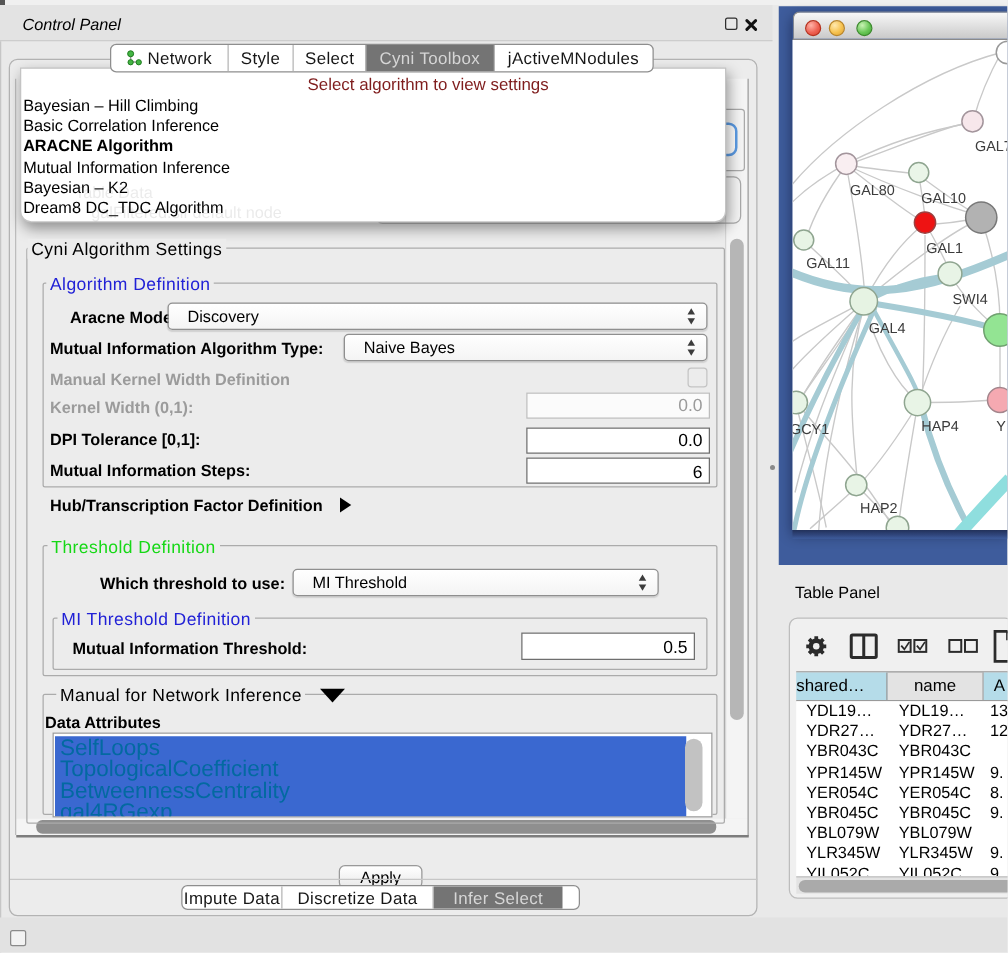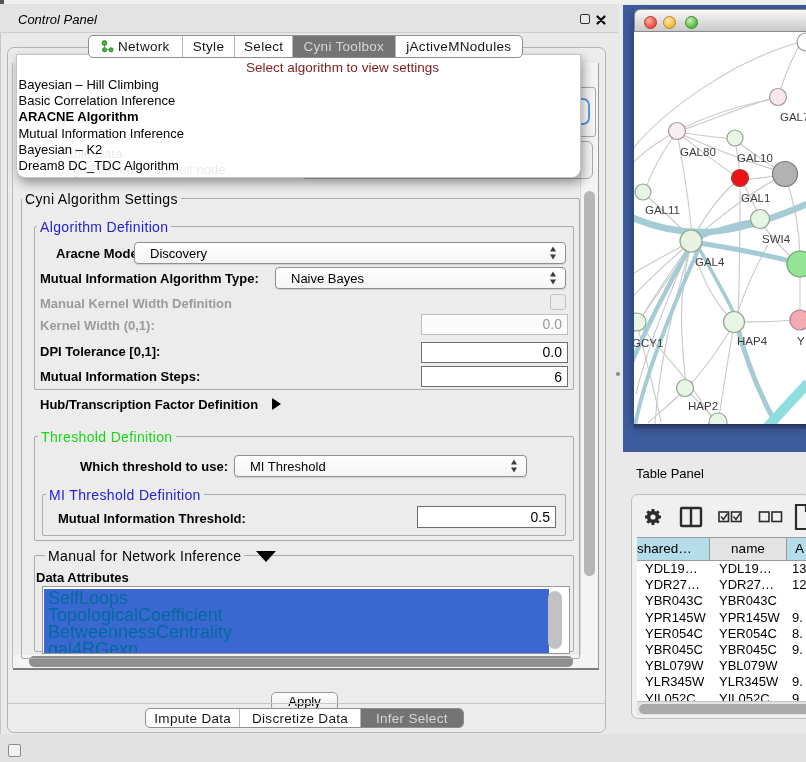--- a/index.html
+++ b/index.html
@@ -140,21 +140,21 @@
     <div style="position:absolute;left:1px;top:2px;width:505px;height:68px;background:#3a68d0;"></div>
     <div style="position:absolute;left:5px;top:3px;font-size:18px;color:#0369a1;line-height:17px;white-space:nowrap;">SelfLoops<br>TopologicalCoefficient<br>BetweennessCentrality<br>gal4RGexp</div>
     <div style="position:absolute;left:505px;top:4px;width:14px;height:58px;background:#c2c2c2;border-radius:7px;"></div>
   </div>
 </div>
 
 <div id="panelbottom">
   <div class="abs" style="left:271px;top:676px;width:67px;height:19px;background:linear-gradient(#ffffff,#e9e9e9);border:1px solid #999;border-radius:5px;box-sizing:border-box;text-align:center;font-size:13px;line-height:17px;margin-top:16px;">Apply</div>
   <div class="abs" style="left:8px;top:703px;width:598px;height:1px;background:#c6c6c6;"></div>
   <div class="tabstrip" style="left:145px;top:708px;width:319px;height:20px;">
-    <div class="tab" style="width:95px;">Impute Data</div>
+    <div class="tab" style="width:80px;">Impute Data</div>
     <div class="tab" style="width:121px;">Discretize Data</div>
     <div class="tab tabsel" style="width:103px;">Infer Select</div>
   </div>
   <div class="abs" style="left:0px;top:734px;width:806px;height:28px;background:#e2e2e2;"></div>
   <div class="abs" style="left:8px;top:744px;width:13px;height:13px;border:1px solid #8a8a8a;border-radius:2px;background:#f2f2f2;box-sizing:border-box;"></div>
 </div>
 
 <div class="tabstrip" style="left:88px;top:35px;width:435px;height:23px;">
   <div class="tab" style="width:94px;">
     <svg width="13" height="13" viewBox="0 0 13 13" style="margin-right:4px;">

